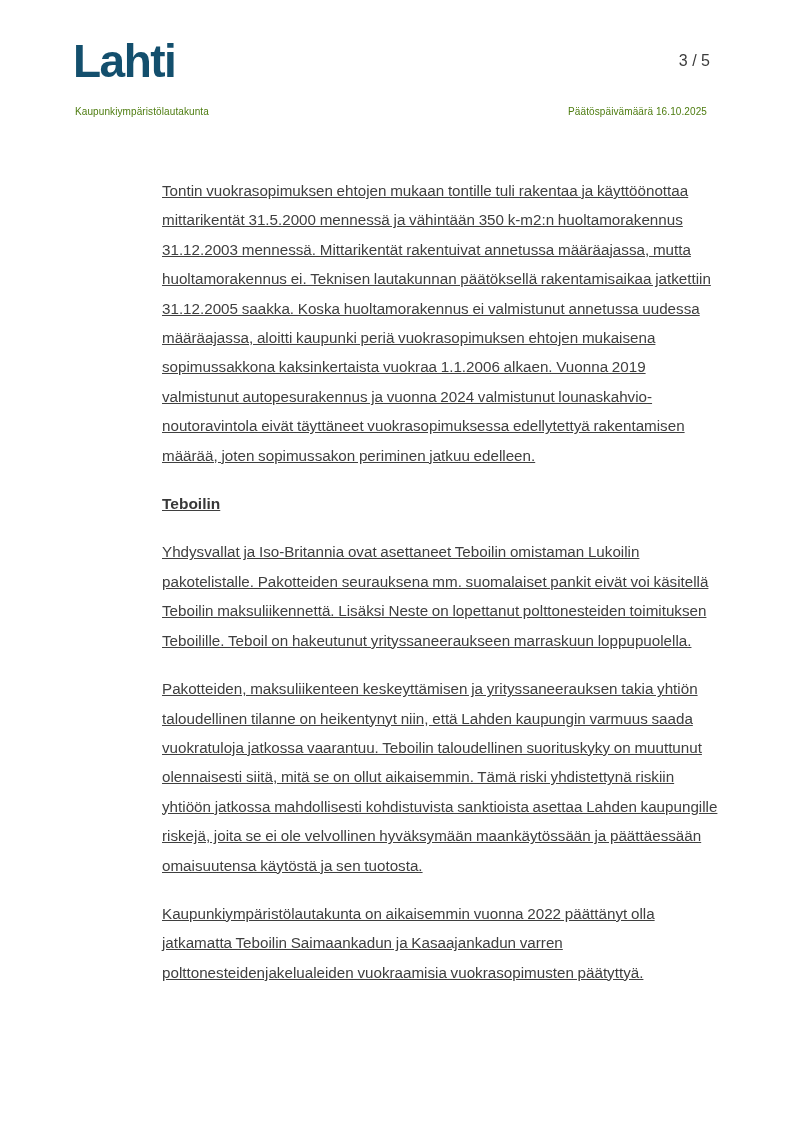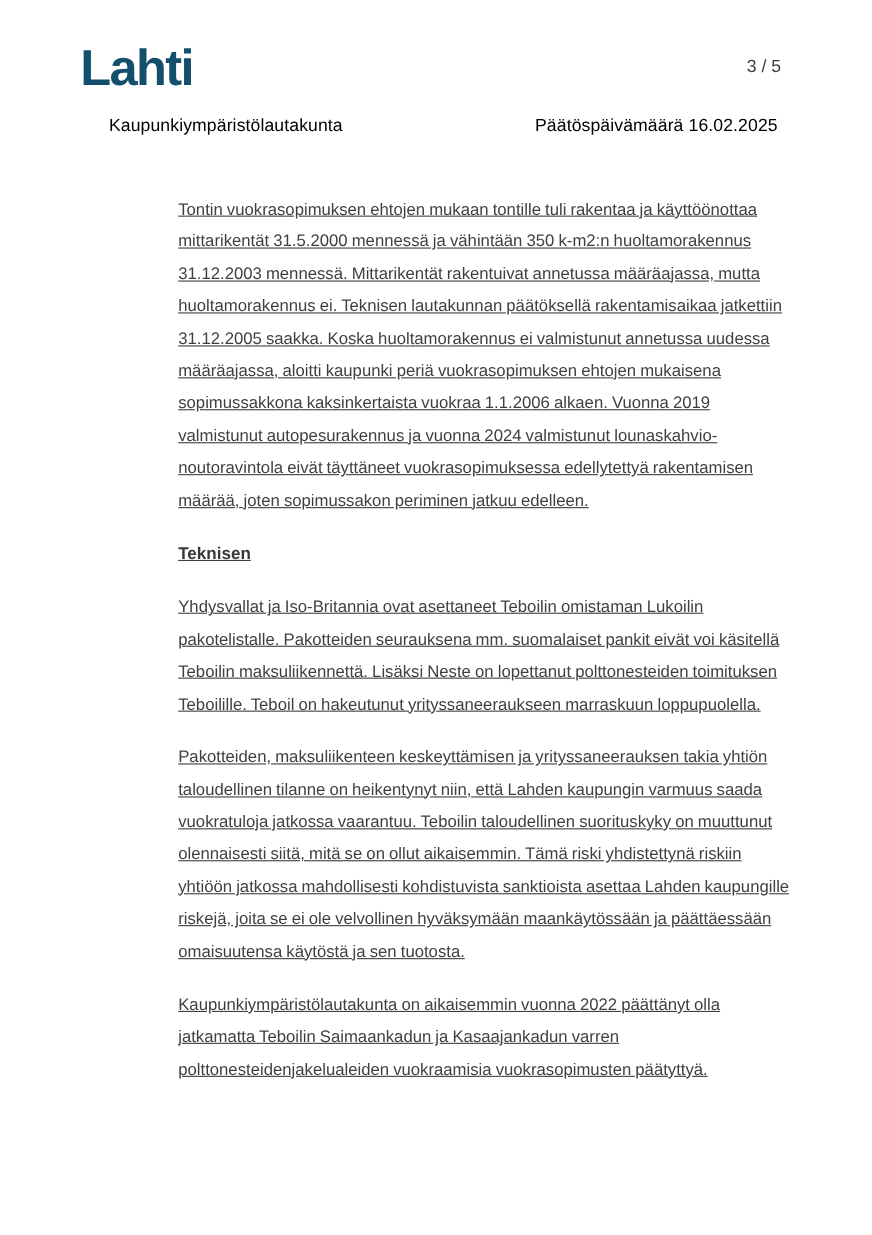--- a/index.html
+++ b/index.html
@@ -39,24 +39,23 @@
   .header-row {
     position: absolute;
     top: 106px;
     left: 75px;
     right: 86px;
     display: flex;
     justify-content: space-between;
     align-items: baseline;
   }
   .header-row .hdr-text {
-    font-size: 16px;
-    color: #000000;
+    font-size: 10px;
+    color: #4d7c0f;
     letter-spacing: 0.1px;
-    margin-left: 24px;
   }
   
   .content {
     position: absolute;
     top: 176px;
     left: 162px;
     width: 557px;
     color: #3f3f3f;
     font-size: 15.2px;
     line-height: 29.4px;
@@ -78,27 +77,27 @@
 <body>
 
 <div class="page">
 
   <div class="logo">Lahti</div>
 
   <div class="page-number">3 / 5</div>
 
   <div class="header-row">
     <span class="hdr-text">Kaupunkiympäristölautakunta</span>
-    <span class="hdr-text">Päätöspäivämäärä 16.02.2025</span>
+    <span class="hdr-text">Päätöspäivämäärä 16.10.2025</span>
   </div>
 
   <div class="content">
     <p>Tontin vuokrasopimuksen ehtojen mukaan tontille tuli rakentaa ja käyttöönottaa mittarikentät 31.5.2000 mennessä ja vähintään 350 k-m2:n huoltamorakennus 31.12.2003 mennessä. Mittarikentät rakentuivat annetussa määräajassa, mutta huoltamorakennus ei. Teknisen lautakunnan päätöksellä rakentamisaikaa jatkettiin 31.12.2005 saakka. Koska huoltamorakennus ei valmistunut annetussa uudessa määräajassa, aloitti kaupunki periä vuokrasopimuksen ehtojen mukaisena sopimussakkona kaksinkertaista vuokraa 1.1.2006 alkaen. Vuonna 2019 valmistunut autopesurakennus ja vuonna 2024 valmistunut lounaskahvio-noutoravintola eivät täyttäneet vuokrasopimuksessa edellytettyä rakentamisen määrää, joten sopimussakon periminen jatkuu edelleen.</p>
 
-    <h3>Teknisen</h3>
+    <h3>Teboilin</h3>
 
     <p>Yhdysvallat ja Iso-Britannia ovat asettaneet Teboilin omistaman Lukoilin pakotelistalle. Pakotteiden seurauksena mm. suomalaiset pankit eivät voi käsitellä Teboilin maksuliikennettä. Lisäksi Neste on lopettanut polttonesteiden toimituksen Teboilille. Teboil on hakeutunut yrityssaneeraukseen marraskuun loppupuolella.</p>
 
     <p>Pakotteiden, maksuliikenteen keskeyttämisen ja yrityssaneerauksen takia yhtiön taloudellinen tilanne on heikentynyt niin, että Lahden kaupungin varmuus saada vuokratuloja jatkossa vaarantuu. Teboilin taloudellinen suorituskyky on muuttunut olennaisesti siitä, mitä se on ollut aikaisemmin. Tämä riski yhdistettynä riskiin yhtiöön jatkossa mahdollisesti kohdistuvista sanktioista asettaa Lahden kaupungille riskejä, joita se ei ole velvollinen hyväksymään maankäytössään ja päättäessään omaisuutensa käytöstä ja sen tuotosta.</p>
 
     <p>Kaupunkiympäristölautakunta on aikaisemmin vuonna 2022 päättänyt olla jatkamatta Teboilin Saimaankadun ja Kasaajankadun varren polttonesteidenjakelualeiden vuokraamisia vuokrasopimusten päätyttyä.</p>
   </div>
 
 </div>
 

